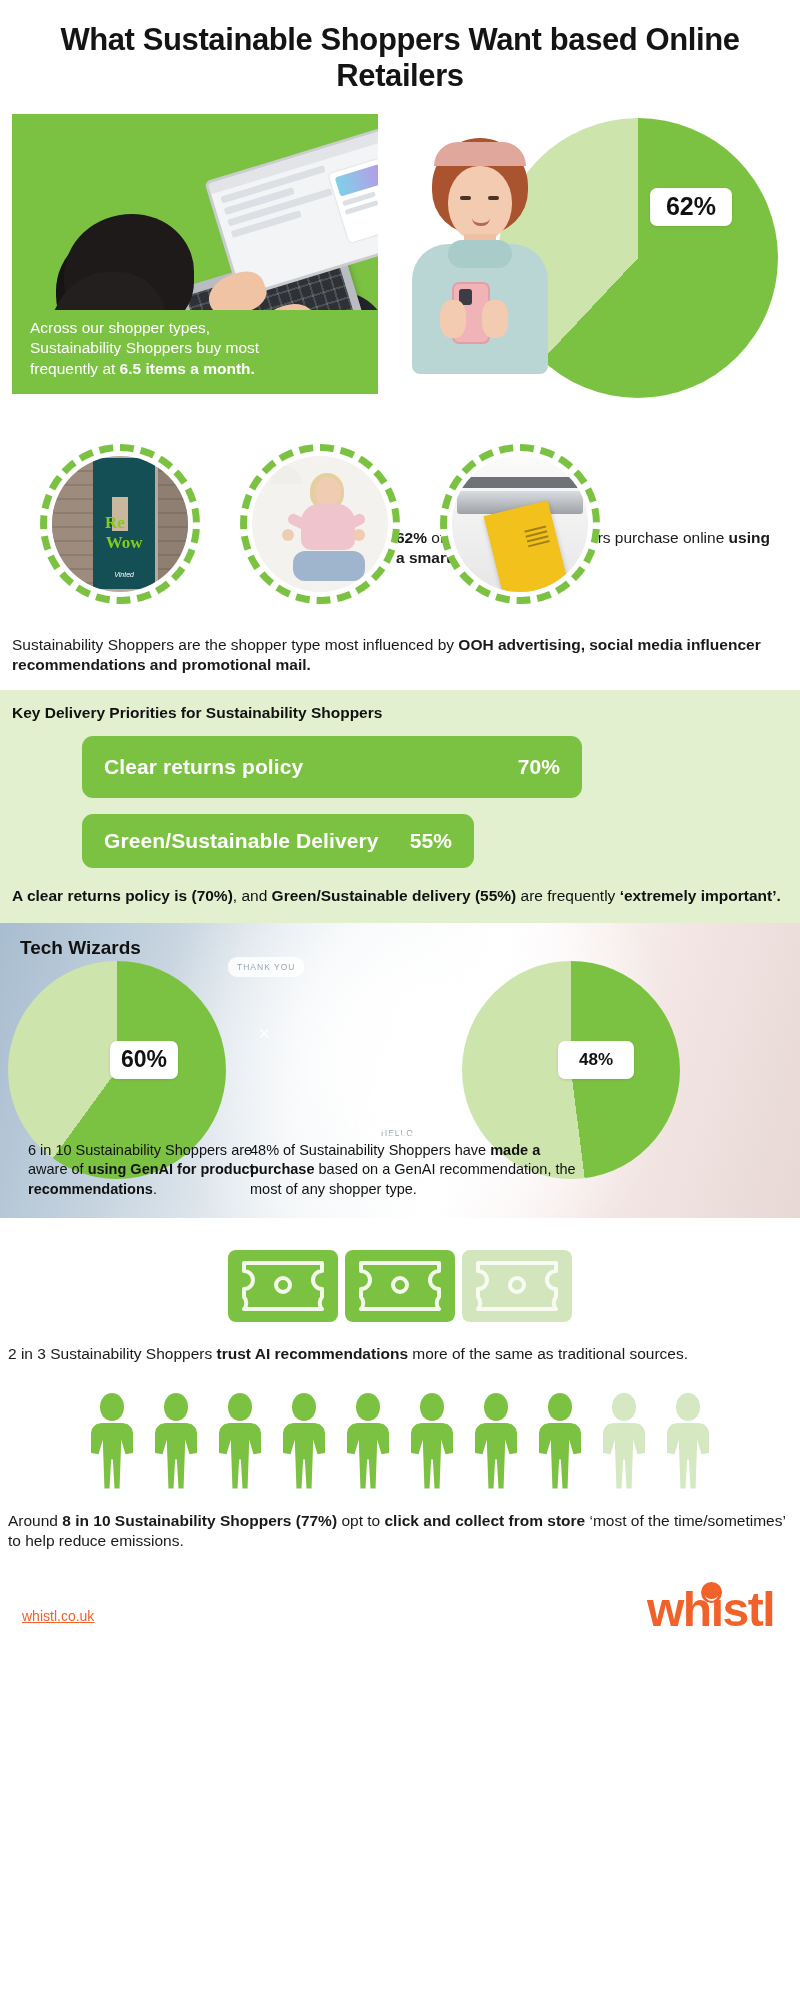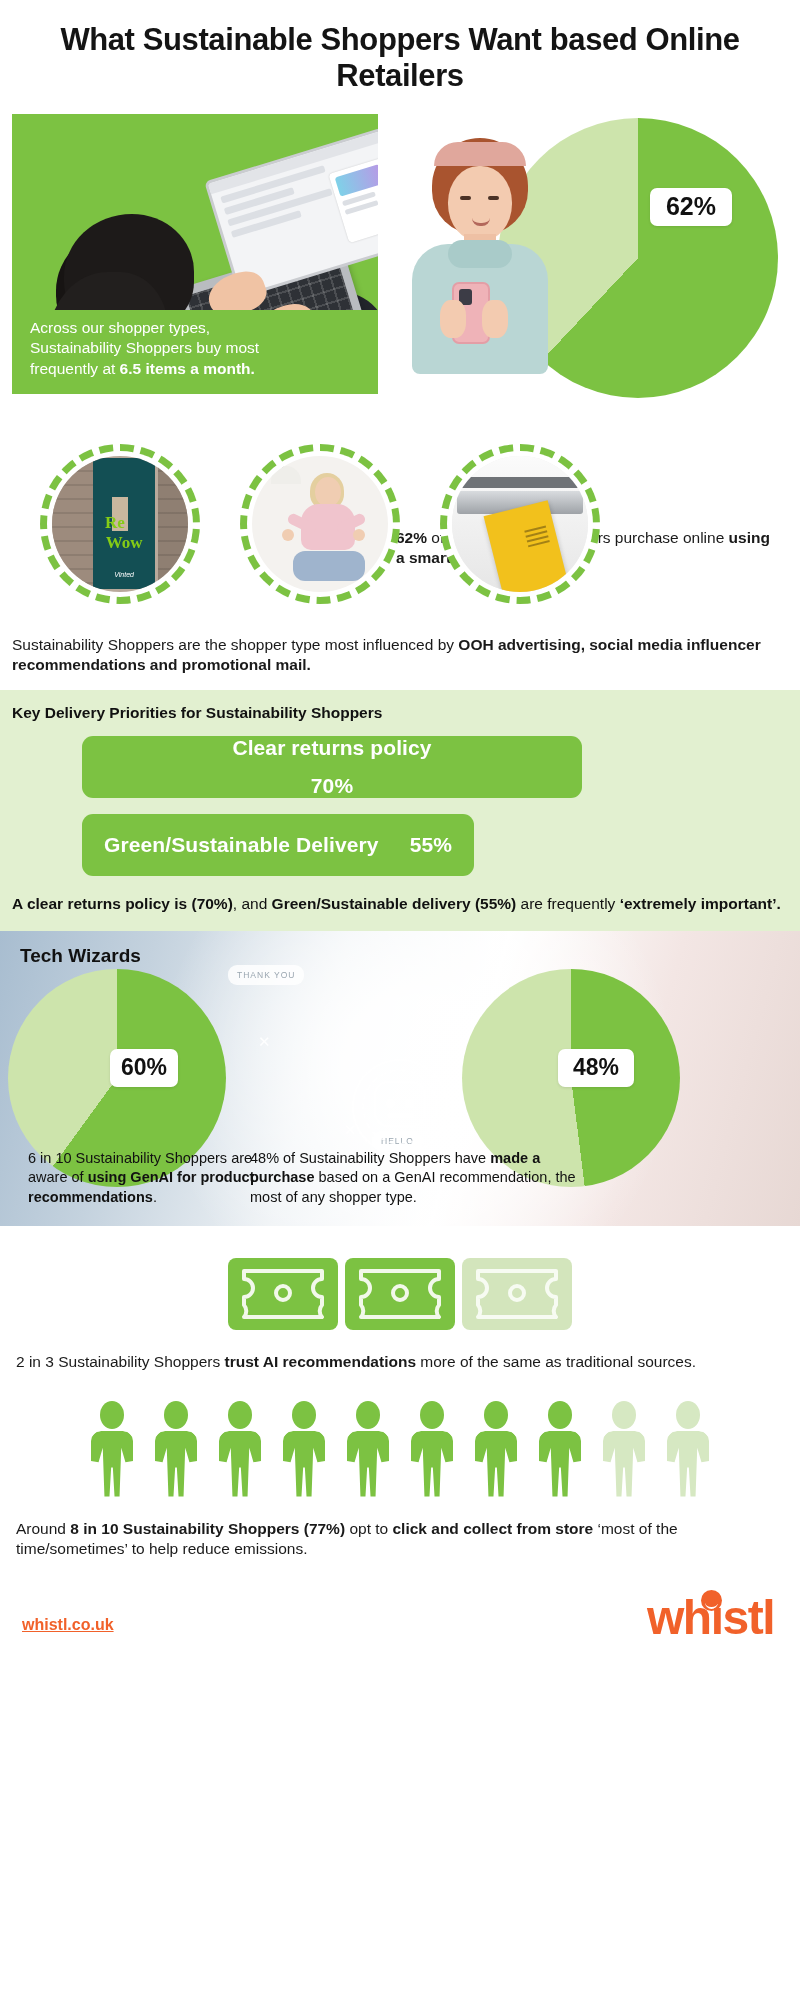--- a/index.html
+++ b/index.html
@@ -163,22 +163,22 @@
 
   
   .kdp { background: #e2f0d0; padding: 14px 12px 16px 12px; margin-top: 14px; }
   .kdp h3 { font-size: 15.5px; font-weight: bold; color: #111; }
   .bars { margin: 14px 0 0 70px; }
   .bar {
     background: #7cc242; border-radius: 11px; color: #fff; font-weight: bold;
     display: flex; align-items: center; justify-content: space-between;
     padding: 0 22px; font-size: 21px; letter-spacing: .1px;
   }
-  .bar.b1 { height: 62px; width: 500px; margin-bottom: 16px; flex-direction: column; }
-  .bar.b2 { height: 62px; width: 392px; }
+  .bar.b1 { height: 62px; width: 500px; margin-bottom: 16px; }
+  .bar.b2 { height: 54px; width: 392px; }
   .kdp-note { margin-top: 18px; font-size: 15.5px; line-height: 1.34; color: #111; }
   .kdp-note b { font-weight: bold; }
 
   
   .tw { position: relative; height: 295px; overflow: hidden; }
   .tw-bg {
     position: absolute; inset: 0;
     background:
       radial-gradient(circle at 52% 46%, rgba(255,255,255,.93) 0 16%, rgba(255,255,255,.55) 34%, rgba(255,255,255,0) 58%),
       linear-gradient(105deg,#a8bdd0 0%, #c4d2de 18%, #eef2f5 40%, #ffffff 58%, #f3e6e4 78%, #e7d8d4 100%);
@@ -212,23 +212,23 @@
   .p-body { position: absolute; left: 50%; transform: translateX(-50%); top: 30px; width: 42px; height: 66px; }
   .person.on .p-head, .person.on .p-body { background: #7cc242; }
   .person.off .p-head, .person.off .p-body { background: #d6e8c2; }
   .p-body {
     clip-path: polygon(0% 10%, 12% 2%, 30% 0%, 70% 0%, 88% 2%, 100% 10%, 100% 46%, 82% 48%,
       72% 26%, 68% 100%, 56% 100%, 52% 56%, 48% 56%, 44% 100%, 32% 100%, 28% 26%, 18% 48%, 0% 46%);
     border-radius: 10px 10px 0 0;
   }
 
   
-  .bp { padding: 0 16px; margin-top: 22px; }
+  .bp { padding: 0 8px; margin-top: 22px; }
   .footer { position: relative; height: 86px; margin-top: 26px; }
-  .whistl-url { position: absolute; left: 22px; top: 30px; color: #f1612a; font-weight: bold; font-size: 16px; }
+  .whistl-url { position: absolute; left: 22px; top: 30px; color: #f1612a; font-weight: normal; font-size: 14px; }
   .whistl-logo {
     position: absolute; right: 26px; top: 8px; color: #f1612a;
     font-size: 48px; font-weight: bold; letter-spacing: -1.5px; line-height: 1;
   }
   .whistl-dot {
     position: absolute; right: 78px; top: 4px; width: 21px; height: 21px;
     background: #f1612a; border-radius: 50%;
   }
   .whistl-dot::after {
     content:""; position: absolute; left: 4px; top: 9px; width: 13px; height: 8px;
@@ -407,21 +407,21 @@
 
   <div class="pie" style="position:absolute;left:8px;top:38px;width:218px;height:218px;
               background: conic-gradient(#7cc242 0deg 216deg, #cde4ac 216deg 360deg);">
     <div class="pie-badge" style="left:102px;top:80px;width:68px;height:38px;font-size:23px;">
       <span>60%</span>
     </div>
   </div>
 
   <div class="pie" style="position:absolute;left:462px;top:38px;width:218px;height:218px;
               background: conic-gradient(#7cc242 0deg 172.8deg, #cde4ac 172.8deg 360deg);">
-    <div class="pie-badge" style="left:96px;top:80px;width:76px;height:38px;font-size:23px;">
+    <div class="pie-badge" style="left:96px;top:80px;width:76px;height:38px;font-size:17px;">
       <span>48%</span>
     </div>
   </div>
 
   <div class="cap tw-cap" style="left:28px;width:230px;">
     <span>6 in 10 Sustainability Shoppers are aware of </span><b>using GenAI for product recommendations</b><span>.</span>
   </div>
 
   <div class="cap tw-cap" style="left:250px;width:332px;">
     <span>48% of Sustainability Shoppers have </span><b>made a purchase</b><span> based on a GenAI recommendation, the most of any shopper type.</span>

